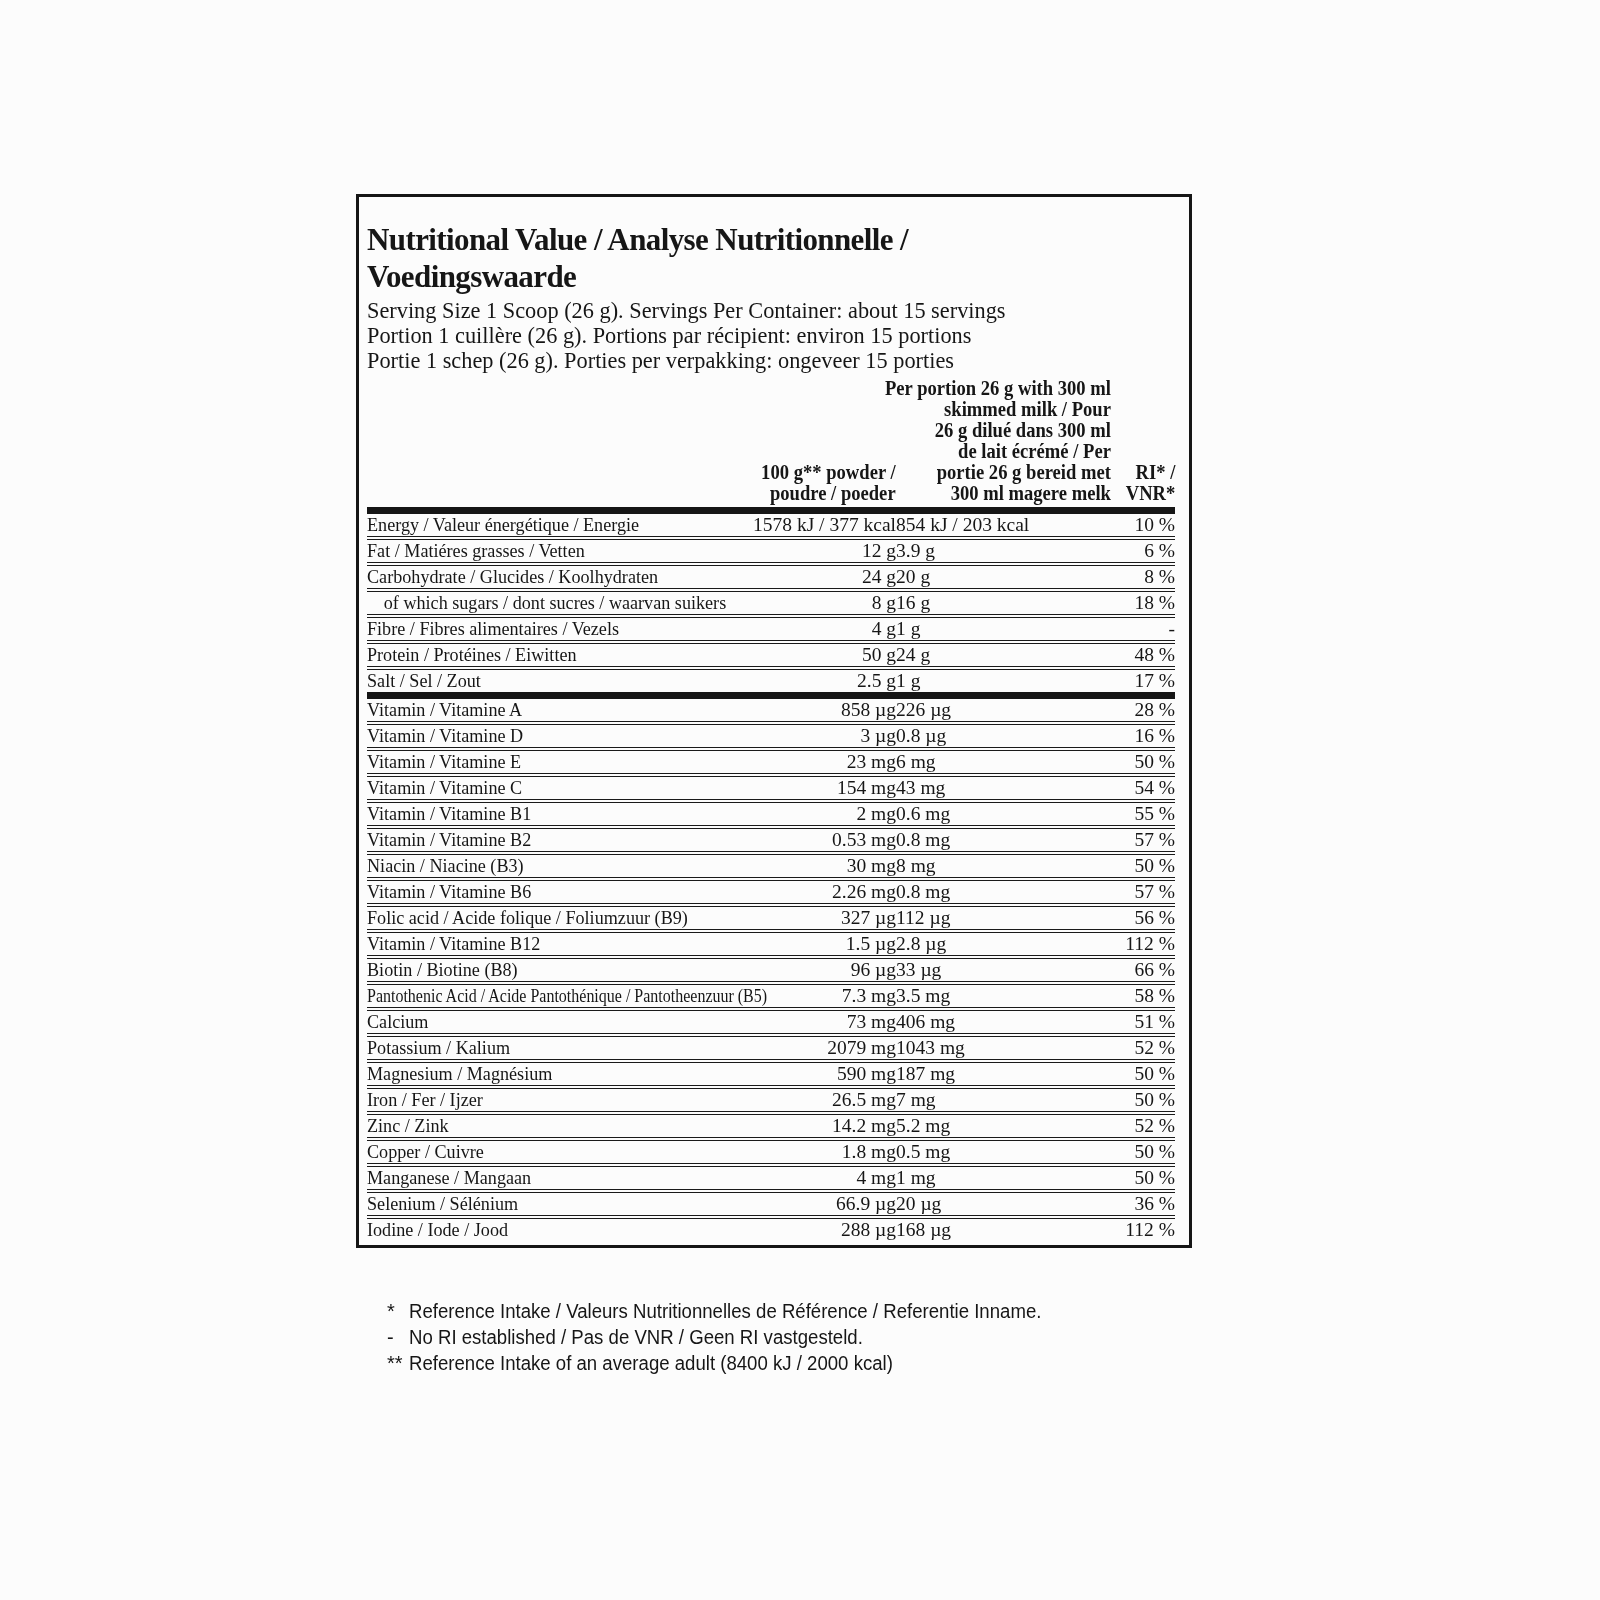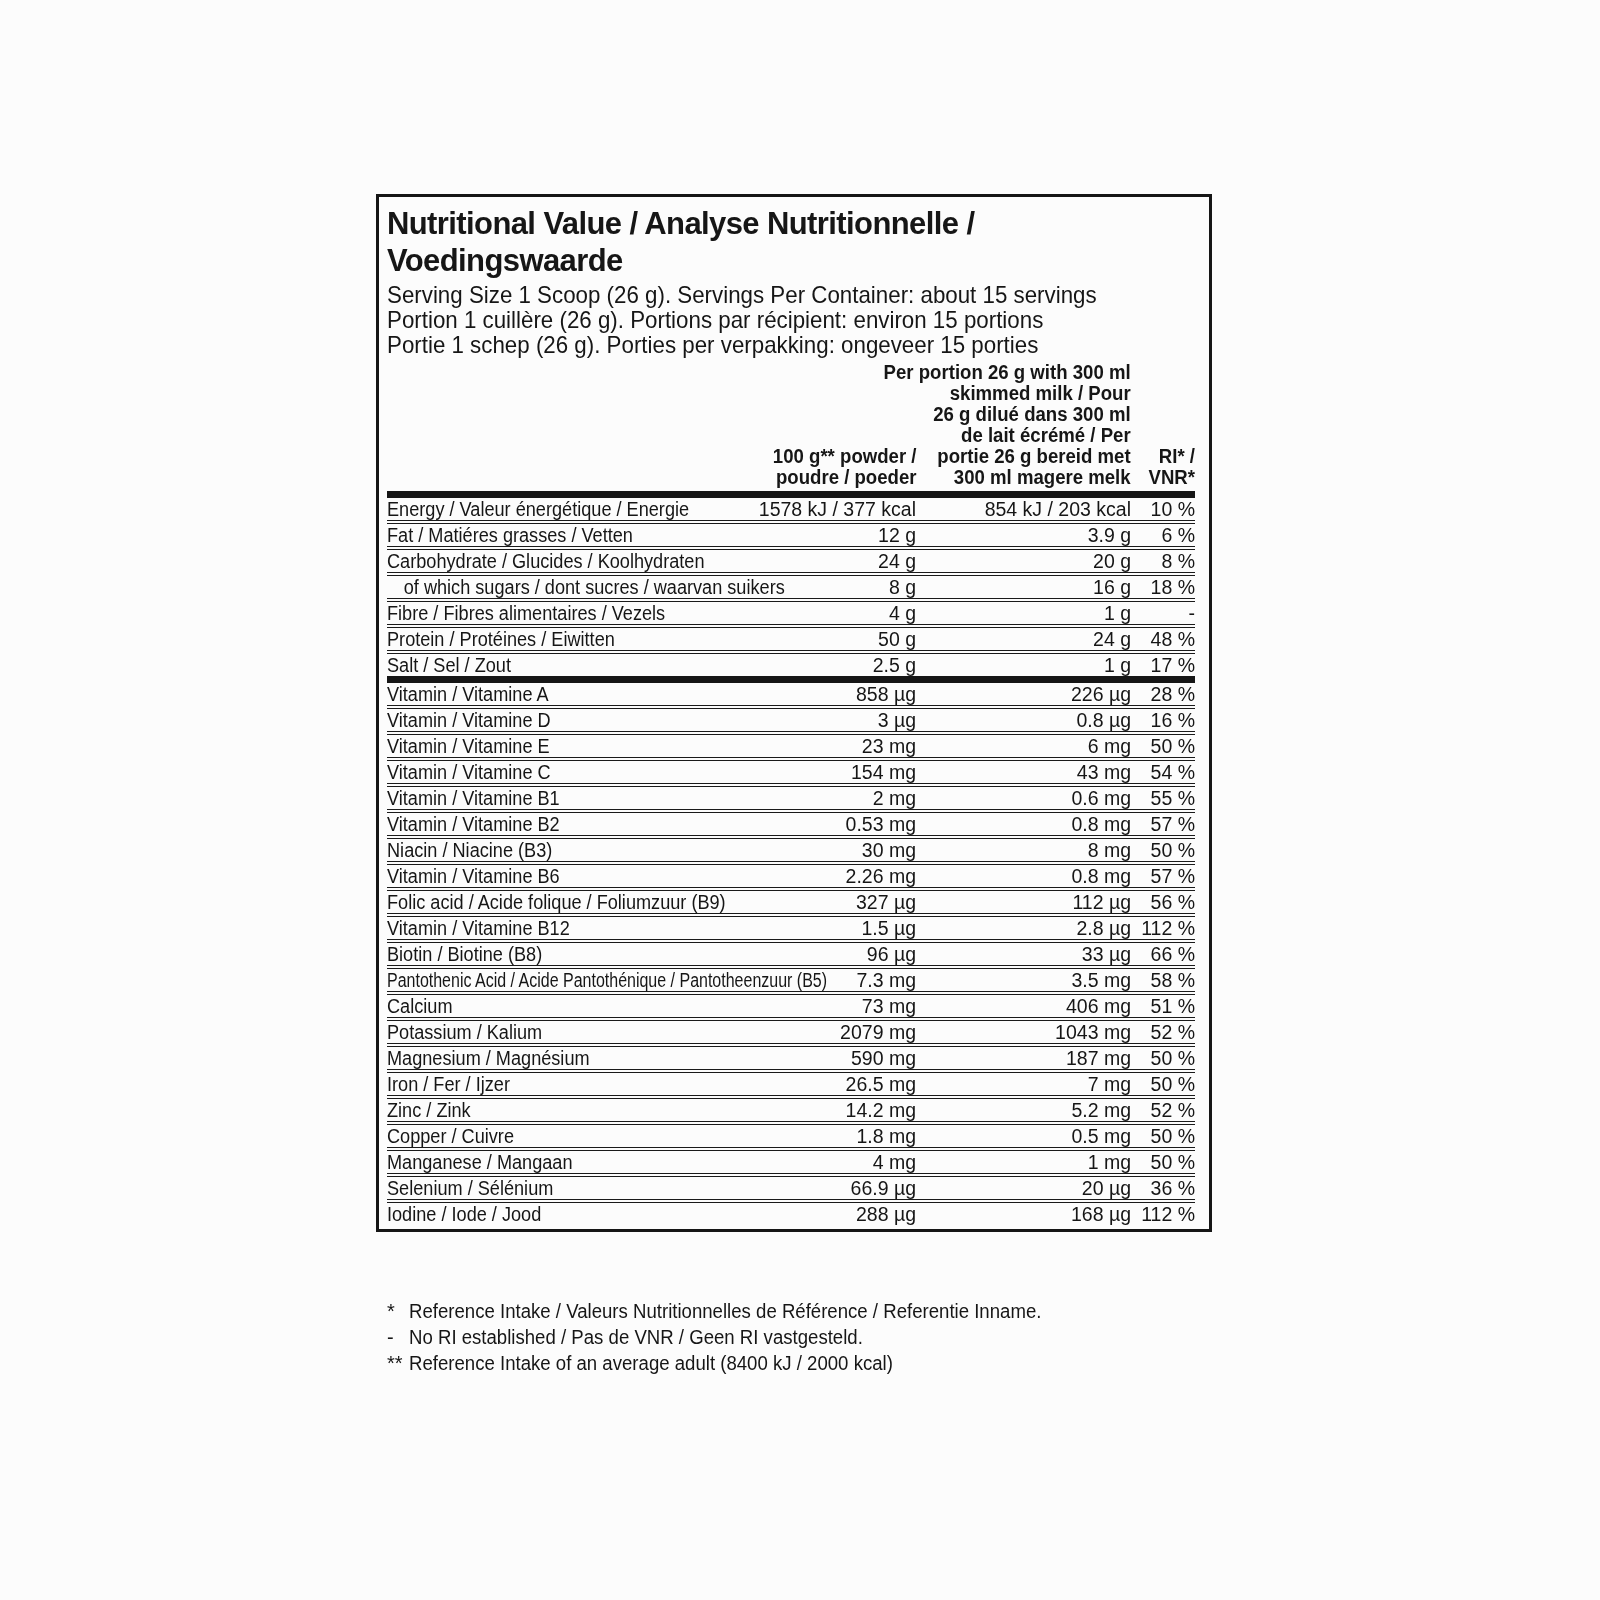--- a/index.html
+++ b/index.html
@@ -4,25 +4,26 @@
 <style>
   html,body{margin:0;padding:0;}
   .sheet{
     position:relative;
     width:1600px;height:1600px;
     background:#fcfcfc;
     font-family:"Liberation Sans",sans-serif;
     color:#161616;
   }
   .label-box{
-    position:absolute;left:376px;top:194px;width:836px;
+    position:absolute;left:356px;top:194px;width:836px;
     box-sizing:border-box;
     border:3px solid #161616;
-    padding:8px 14px 4px 8px;
+    padding:24px 14px 4px 8px;
     background:#fcfcfc;
+    font-family:Liberation Serif, serif;
   }
   .title{
     font-weight:bold;
     font-size:31px;line-height:37px;
     letter-spacing:-0.6px;
     white-space:pre;
   }
   .serving{margin-top:3px;font-size:24px;line-height:25px;}
   .serving .line{white-space:pre;transform:scaleX(0.93);transform-origin:0 50%;}
   .hdr{
@@ -46,21 +47,21 @@
   }
   .rows .row:last-child{border-bottom:none;}
   .c-label{
     flex:1 1 0;min-width:0;
     white-space:pre;
     transform:scaleX(0.93);transform-origin:0 50%;
   }
   .c-label.xcond{transform:scaleX(0.82);}
   .row.indent .c-label{padding-left:18px;}
   .c-powder{flex:0 0 auto;width:170px;text-align:right;white-space:pre;}
-  .c-portion{flex:0 0 auto;width:215px;text-align:right;white-space:pre;}
+  .c-portion{flex:0 0 auto;width:215px;white-space:pre;}
   .c-ri{flex:0 0 auto;width:64px;text-align:right;white-space:pre;}
   .footnotes{
     position:absolute;left:387px;top:1298px;width:720px;
     font-size:20px;line-height:26px;
   }
   .fn-line{display:flex;}
   .fn-marker{flex:0 0 auto;width:22px;white-space:pre;}
   .fn-text{white-space:pre;transform:scaleX(0.93);transform-origin:0 50%;}
 </style>
 </head>

